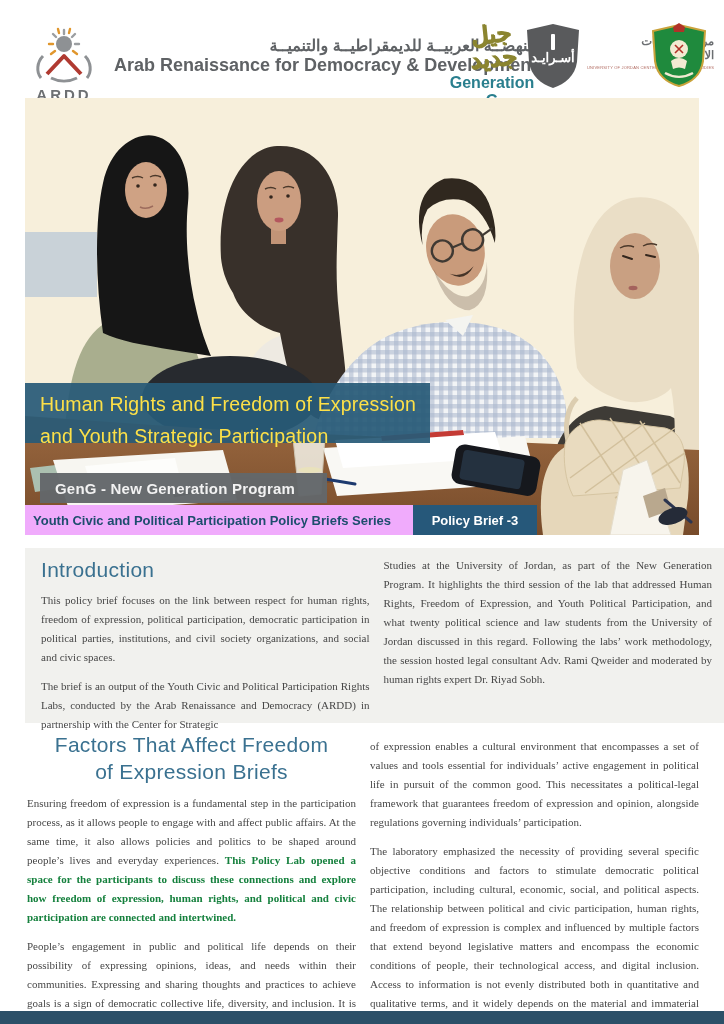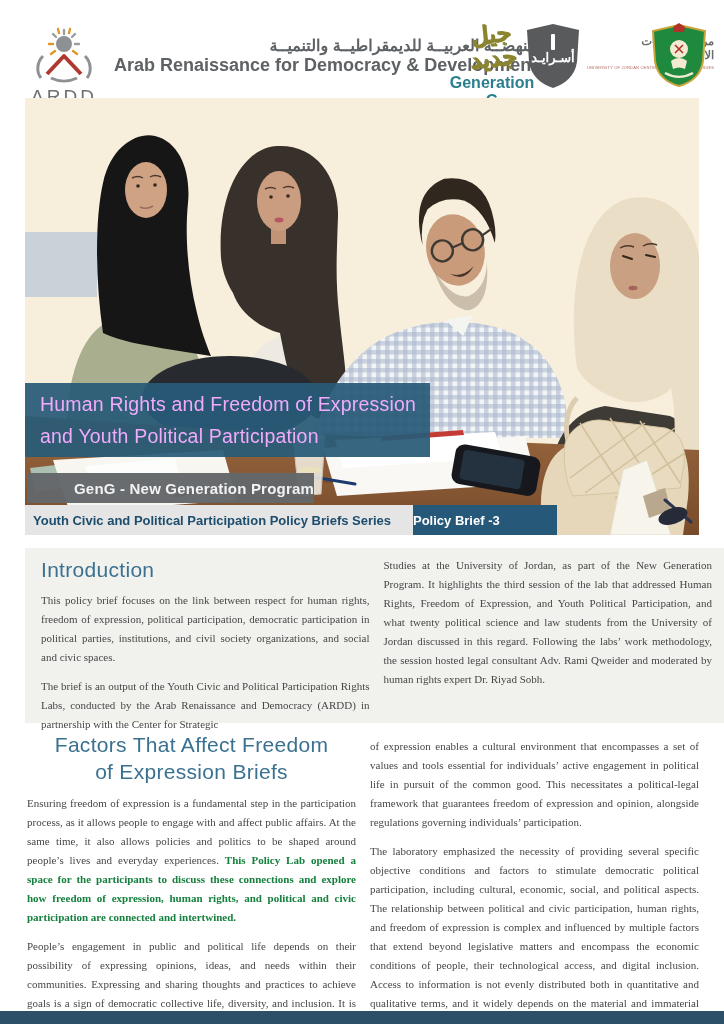--- a/index.html
+++ b/index.html
@@ -3,51 +3,51 @@
 <meta charset="utf-8">
 <style>
   html,body{margin:0;padding:0;background:#fff;}
   .page{position:relative;width:724px;height:1024px;background:#ffffff;overflow:hidden;
         font-family:"Liberation Sans",sans-serif;}
 
   
   .hdr{position:absolute;top:0;left:0;width:724px;height:98px;background:#fff;}
   .ardd{position:absolute;left:28px;top:26px;display:flex;align-items:flex-start;}
   .ardd-icon-wrap{width:72px;text-align:center;}
-  .ardd-acronym{font-weight:normal;color:#6d7073;font-size:19px;letter-spacing:3px;margin-top:-2px;}
+  .ardd-acronym{font-weight:bold;color:#6d7073;font-size:15px;letter-spacing:3px;margin-top:-2px;}
   .ardd-text{margin-left:14px;margin-top:10px;}
   .ardd-ar{font-weight:bold;color:#5f6265;font-size:16px;direction:rtl;line-height:20px;}
   .ardd-en{font-weight:bold;color:#5f6265;font-size:18px;line-height:18px;}
   .geng{position:absolute;left:446px;top:22px;width:92px;text-align:center;}
   .geng-ar{font-weight:bold;color:#8b8530;font-size:24px;line-height:24px;direction:rtl;
            transform:rotate(-6deg);display:inline-block;text-shadow:1px 1px 0 #8b8530;}
   .geng-name{color:#2a7f8e;font-weight:bold;font-size:16px;margin-top:4px;}
   .geng-tag{color:#6a6d70;font-size:6px;margin-top:1px;}
   .cssc{position:absolute;left:527px;top:24px;display:flex;align-items:flex-start;}
   .cssc-text{margin-left:8px;text-align:right;direction:rtl;margin-top:10px;}
   .cssc-ar{color:#6b6e71;font-weight:bold;font-size:11.5px;line-height:14px;}
   .cssc-en{direction:ltr;color:#b06a60;font-size:4px;margin-top:3px;letter-spacing:.2px;white-space:nowrap;}
   .uj{position:absolute;left:651px;top:23px;}
 
   
   .photo-wrap{position:absolute;left:25px;top:98px;width:674px;height:437px;}
   .photo-wrap svg.scene{position:absolute;left:0;top:0;}
-  .title-banner{position:absolute;left:0;top:285px;width:405px;height:74px;
-                background:rgba(40,90,119,0.93);color:#f0abfc;
+  .title-banner{position:absolute;left:0;top:285px;width:405px;height:60px;
+                background:rgba(40,90,119,0.93);color:#fde047;
                 font-size:19.5px;line-height:32px;padding:5px 0 0 15px;box-sizing:border-box;
                 letter-spacing:.2px;}
-  .geng-bar{position:absolute;left:2px;top:375px;width:287px;height:30px;background:rgba(99,103,106,0.97);
+  .geng-bar{position:absolute;left:15px;top:375px;width:287px;height:30px;background:rgba(99,103,106,0.97);
             color:#f2f2f2;font-size:15px;font-weight:bold;display:flex;align-items:center;
-            padding-left:15px;box-sizing:border-box;letter-spacing:.2px;justify-content:flex-end;}
-  .series-strip{position:absolute;left:0;top:407px;width:388px;height:30px;background:#e5e5e5;
+            padding-left:15px;box-sizing:border-box;letter-spacing:.2px;}
+  .series-strip{position:absolute;left:0;top:407px;width:388px;height:30px;background:#f0abfc;
             color:#1d4d6d;font-size:13px;font-weight:bold;display:flex;align-items:center;
             padding-left:8px;box-sizing:border-box;}
-  .brief-badge{position:absolute;left:388px;top:407px;width:144px;height:30px;background:#26587a;
+  .brief-badge{position:absolute;left:388px;top:407px;width:124px;height:30px;background:#26587a;
             color:#ffffff;font-size:13px;font-weight:bold;display:flex;align-items:center;
-            }
+            justify-content:center;}
 
   
   .serif{font-family:"Liberation Serif",serif;color:#474747;font-size:11px;line-height:19px;
          text-align:justify;}
   .intro-panel{position:absolute;left:25px;top:548px;width:702px;height:175px;background:#f1f1ee;
          box-sizing:border-box;padding:8px 15px 0 16px;}
   .cols{display:flex;gap:14px;}
   .col{flex:1;min-width:0;}
   h2.sec{font-family:"Liberation Sans",sans-serif;font-weight:400;color:#3a7190;font-size:21px;
          line-height:27px;margin:0 0 8px 0;letter-spacing:.3px;}
@@ -223,21 +223,21 @@
           <line x1="620" y1="325" x2="545" y2="380"></line>
       </g>
       <polygon points="585,437 598,372 622,362 646,437" fill="#f7f4ec" stroke="#e4ddcc"></polygon>
       <polygon points="618,398 640,390 646,412 624,420" fill="#b9a88e"></polygon>
       <line x1="640" y1="402" x2="666" y2="424" stroke="#2b3550" stroke-width="3" stroke-linecap="round"></line>
       <ellipse cx="648" cy="418" rx="15" ry="8" fill="#252b38" transform="rotate(-18 648 418)"></ellipse>
     </svg>
 
     <div class="title-banner">
       <span>Human Rights and Freedom of Expression</span><br>
-      <span>and Youth Political Participation</span>
+      <span>and Youth Strategic Participation</span>
     </div>
     <div class="geng-bar">
       <span>GenG - New Generation Program</span>
     </div>
     <div class="series-strip">
       <span>Youth Civic and Political Participation Policy Briefs Series</span>
     </div>
     <div class="brief-badge">
       <span>Policy Brief -3</span>
     </div>

